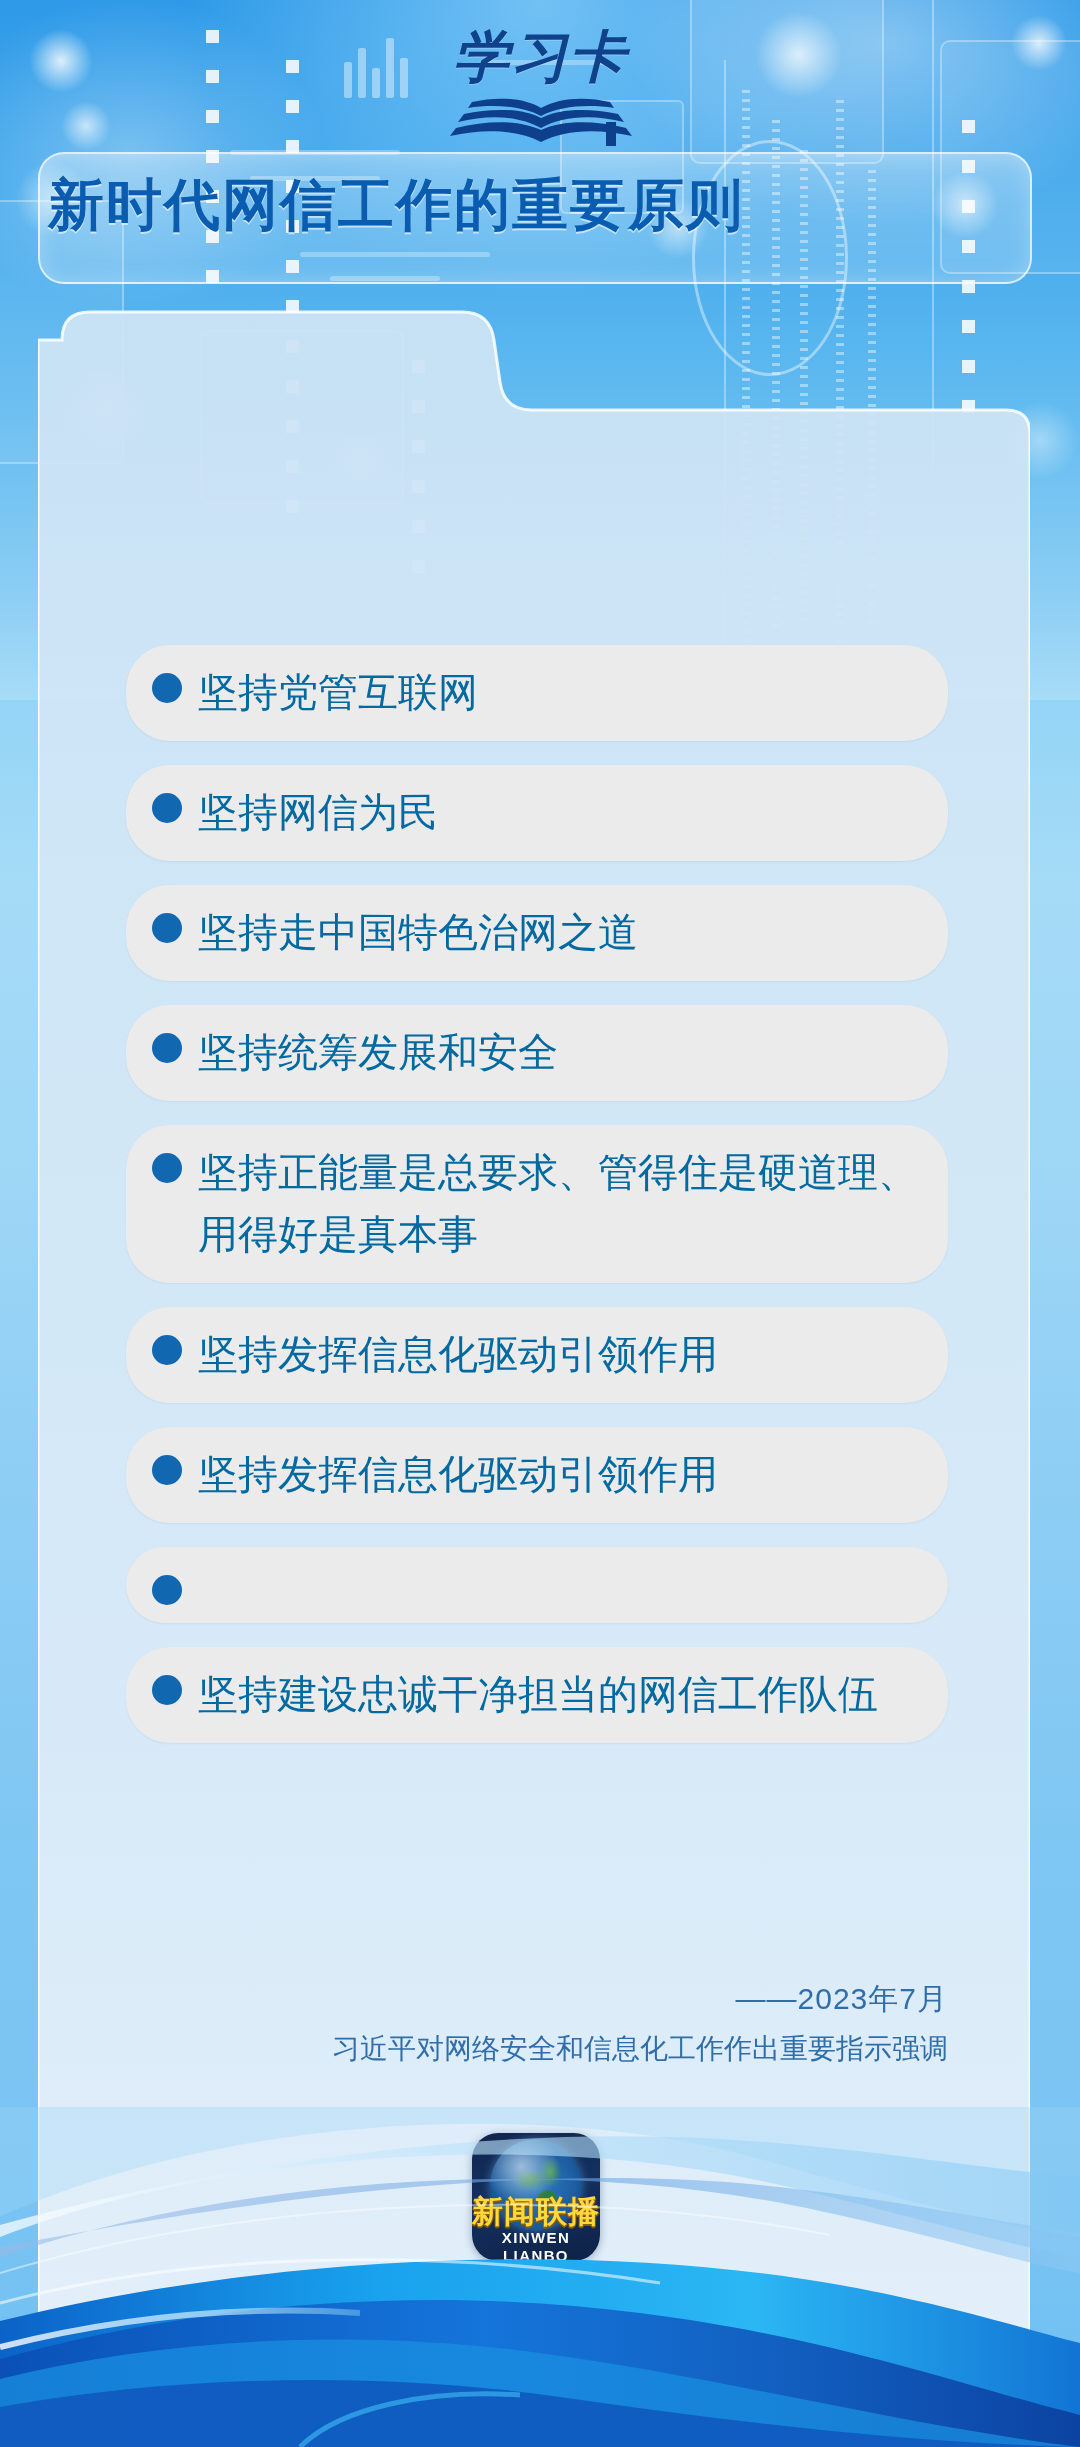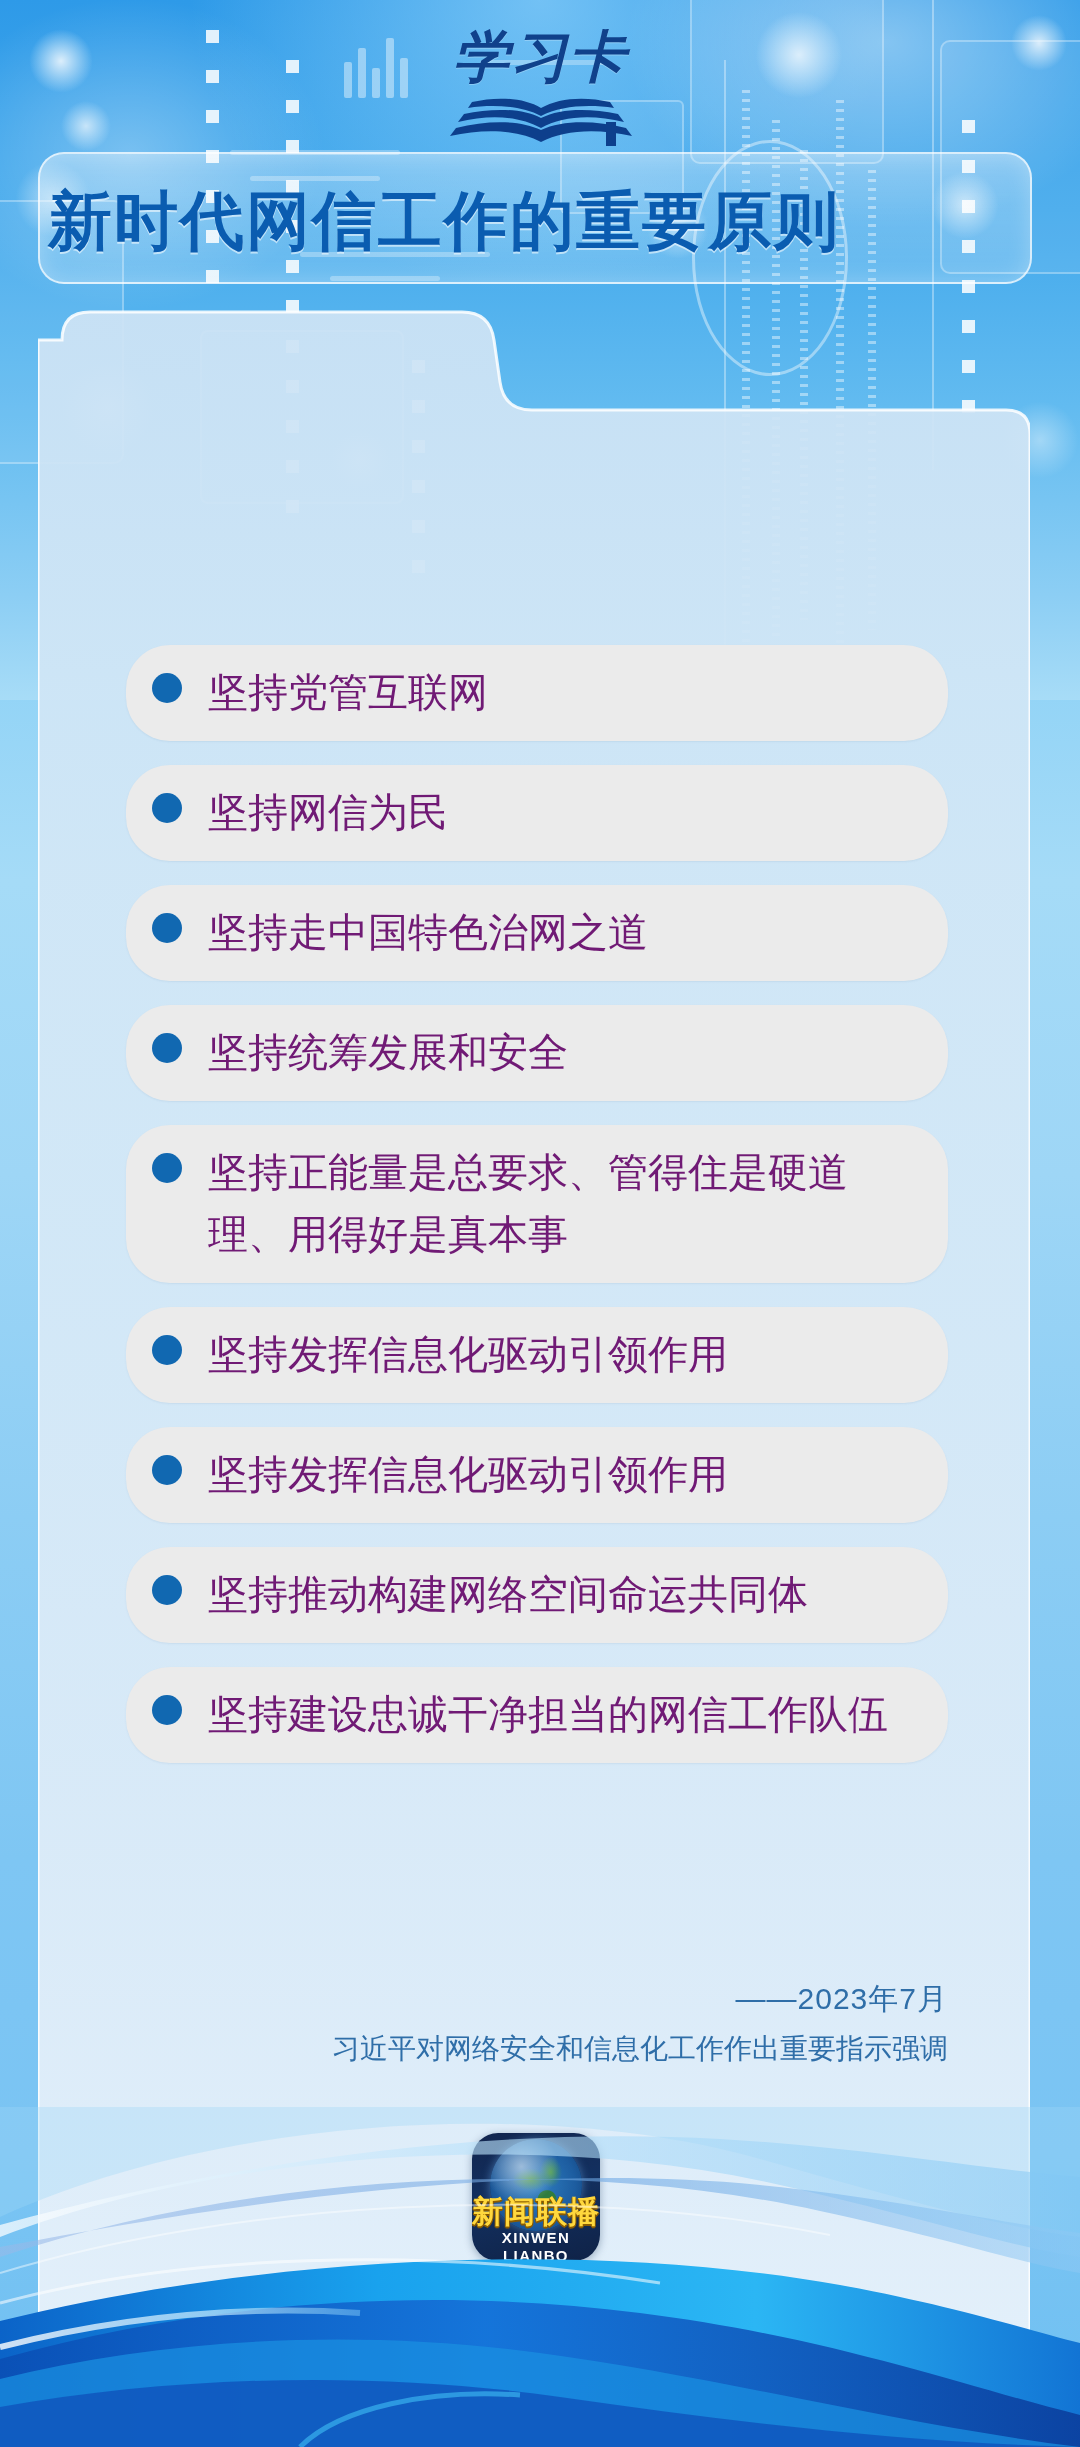--- a/index.html
+++ b/index.html
@@ -77,22 +77,22 @@
 
   
   .title-plate{
     position:absolute;left:38px;top:152px;width:990px;height:128px;
     border:2px solid rgba(255,255,255,.72);
     border-radius:26px;
     background:linear-gradient(180deg,rgba(255,255,255,.30),rgba(255,255,255,.14));
     box-shadow:0 0 22px rgba(255,255,255,.28) inset;
   }
   .title-text{
-    position:absolute;left:48px;top:180px;width:1000px;height:82px;
-    font-size:64px;line-height:82px;
+    position:absolute;left:48px;top:164px;width:1000px;height:82px;
+    font-size:56px;line-height:82px;
     font-weight:bold;letter-spacing:2px;
     color:#0a5cb0;
     white-space:nowrap;
     text-shadow:0 2px 0 rgba(255,255,255,.55);
   }
   .card{
     position:absolute;left:38px;top:306px;width:992px;height:2188px;
     background:linear-gradient(180deg,
       rgba(205,227,245,.94) 0%,
       rgba(208,230,246,.94) 18%,
@@ -122,23 +122,22 @@
     box-shadow:0 1px 2px rgba(80,120,160,.10);
   }
   .li .dot{
     flex:0 0 auto;
     width:30px;height:30px;border-radius:50%;
     background:#1168b1;
     margin-top:12px;margin-right:16px;
   }
   .li .txt{
     font-size:40px;line-height:62px;
-    color:#701a75;
+    color:#0369a1;
     letter-spacing:0px;
-    margin-left:10px;
   }
 
   
   .attrib{
     position:absolute;left:126px;top:1973px;width:822px;
     text-align:right;color:#2f6ea8;
   }
   .attrib .date{font-size:30px;line-height:52px;letter-spacing:1px;}
   .attrib .src{font-size:28px;line-height:48px;letter-spacing:0px;}
 
@@ -277,21 +276,20 @@
     <div class="li">
       <span class="dot"></span>
       <span class="txt">坚持发挥信息化驱动引领作用</span>
     </div>
     <div class="li">
       <span class="dot"></span>
       <span class="txt">坚持发挥信息化驱动引领作用</span>
     </div>
     <div class="li">
       <span class="dot"></span>
-      <span class="txt">坚持推动构建网络空间命运共同体</span>
     </div>
     <div class="li">
       <span class="dot"></span>
       <span class="txt">坚持建设忠诚干净担当的网信工作队伍</span>
     </div>
   </div>
 
   <div class="attrib">
     <div class="date">——2023年7月</div>
     <div class="src">习近平对网络安全和信息化工作作出重要指示强调</div>

